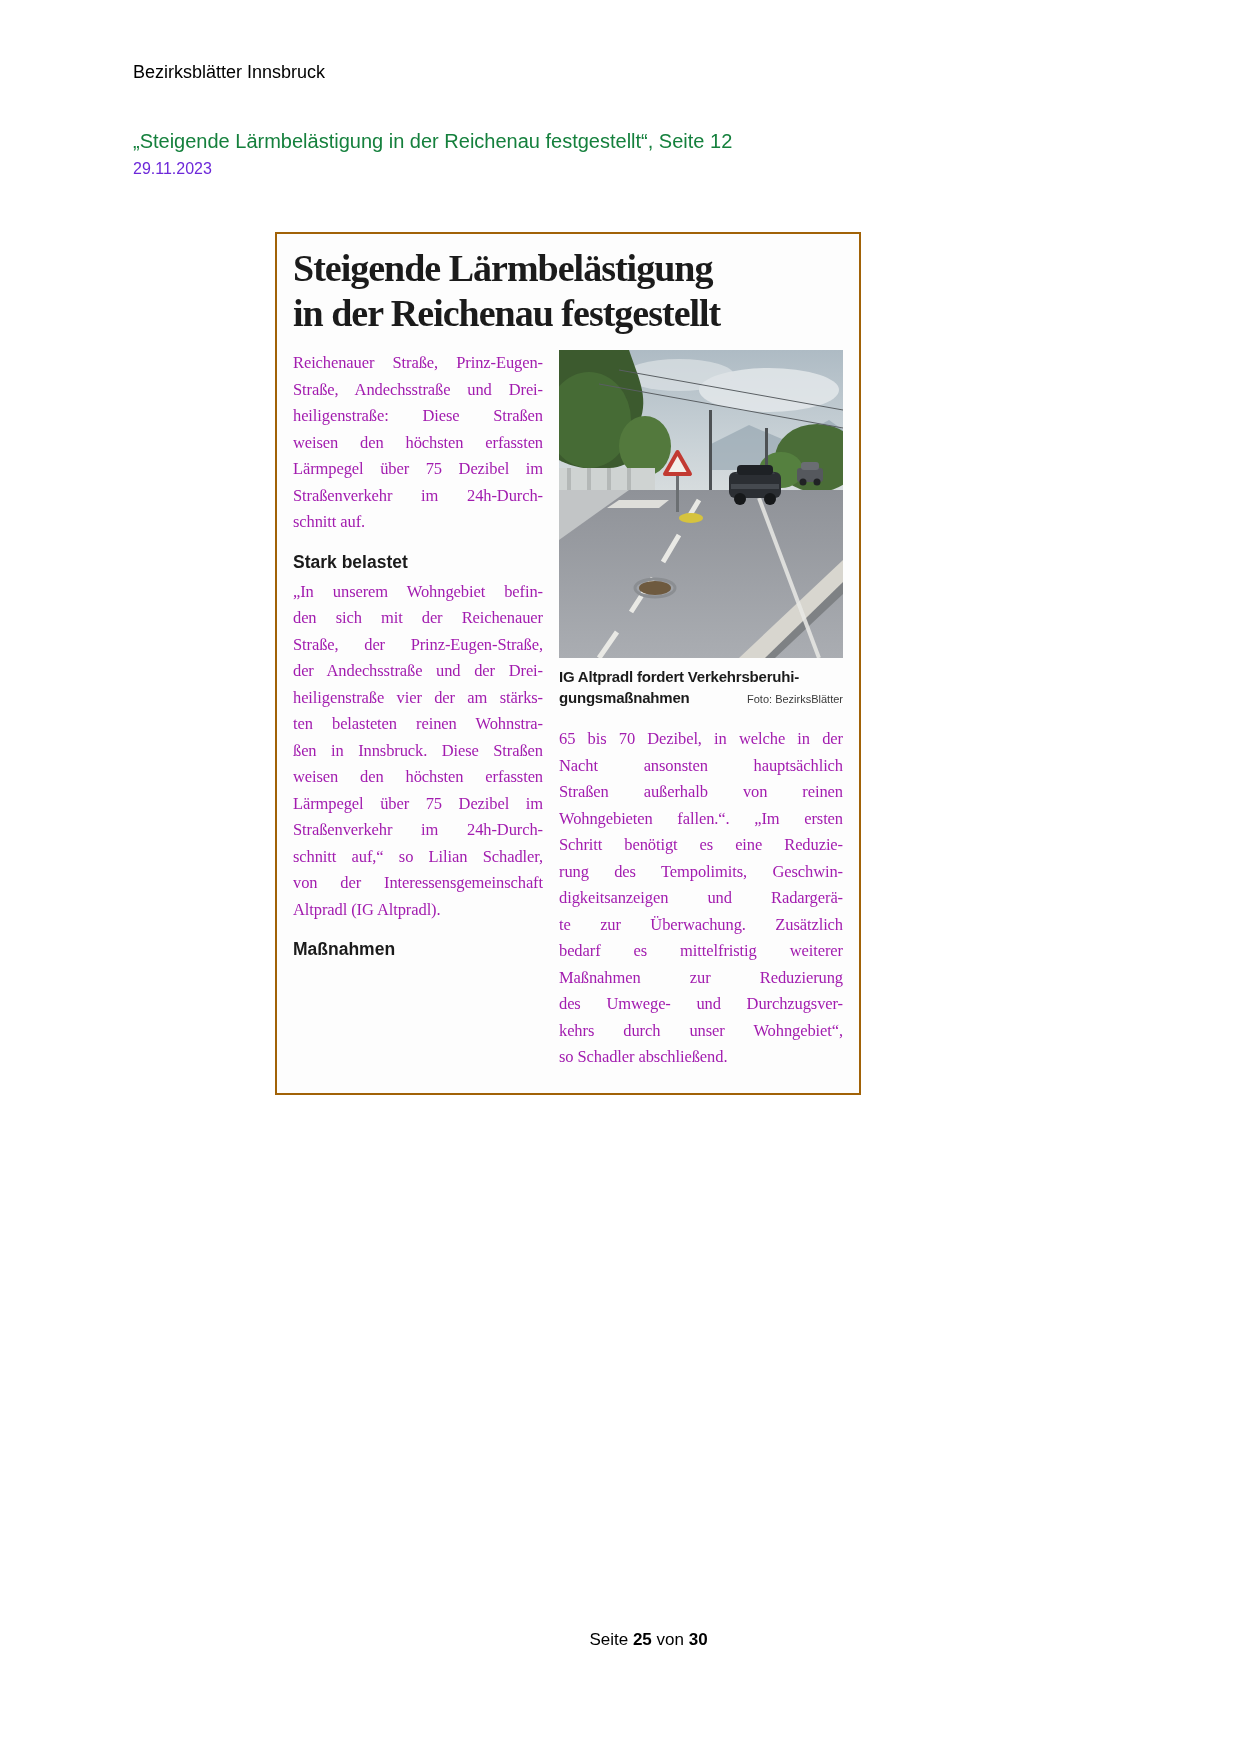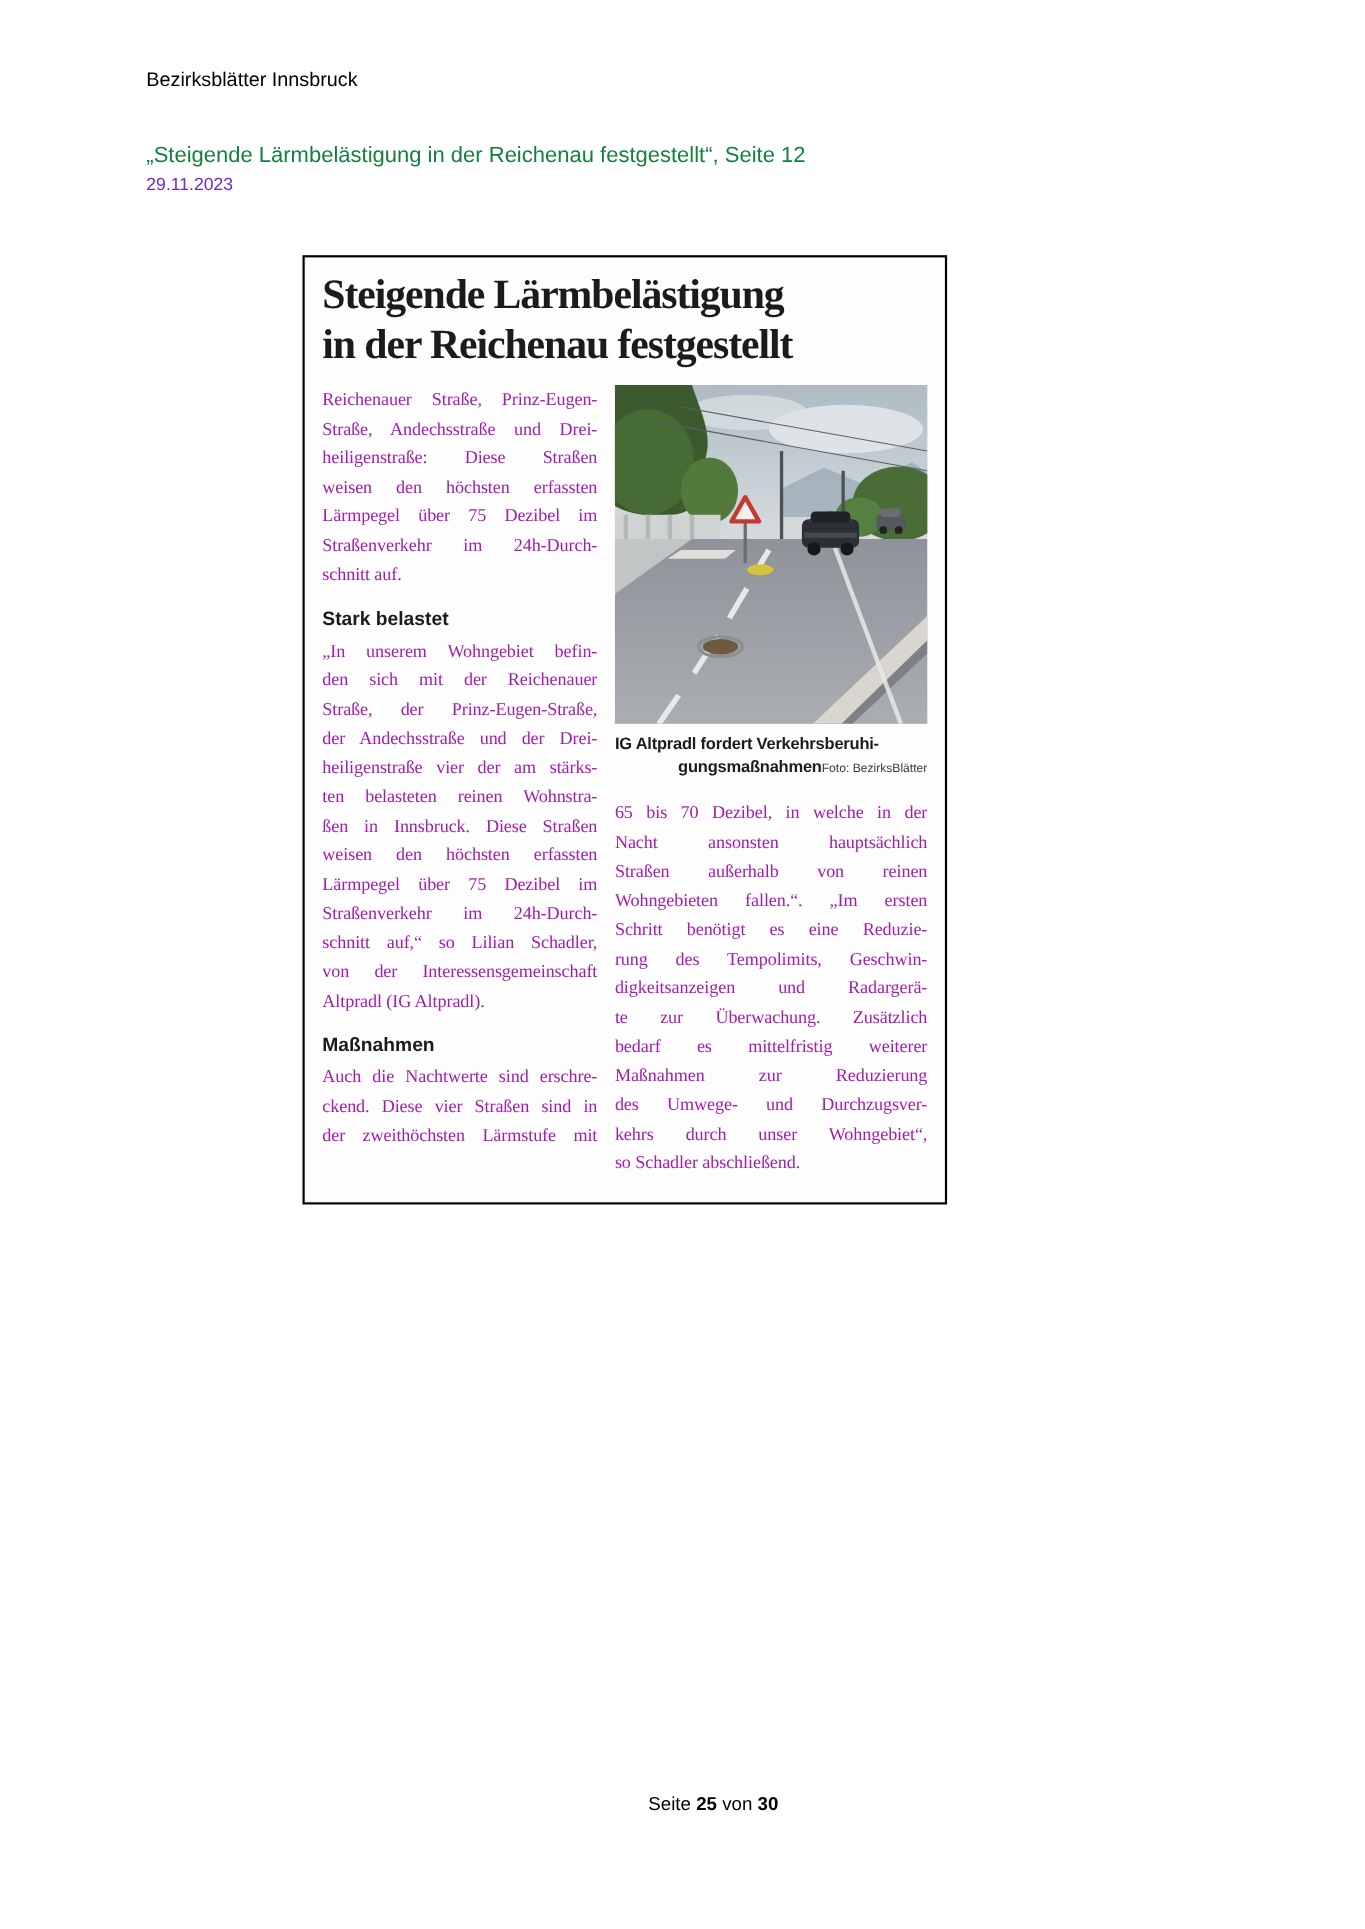--- a/index.html
+++ b/index.html
@@ -12,21 +12,21 @@
   .doc-header{position:absolute;left:133px;top:62px;font-size:18px;color:#000;}
   .doc-header .brand{font-weight:normal;}
   .doc-title{position:absolute;left:133px;top:130px;font-size:20px;font-weight:normal;color:#15803d;text-align:right;}
   .doc-date{position:absolute;left:133px;top:160px;font-size:16px;color:#6d28d9;}
   .doc-footer{position:absolute;left:0;top:1630px;width:100%;text-align:center;font-size:17px;color:#000;padding-left:28px;}
   .doc-footer b{font-weight:bold;}
 
   
   .clip{
     position:absolute;left:275px;top:232px;width:586px;height:863px;
-    border:2px solid #000000;background:#fdfdfd;box-sizing:border-box;
+    border:2px solid #a16207;background:#fdfdfd;box-sizing:border-box;
     padding:10px 16px 0 16px;
   }
   .headline{
     font-family:"Liberation Serif",serif;font-weight:bold;color:#1b1b1b;
     font-size:38px;line-height:45px;letter-spacing:-1px;margin:2px 0 14px 0;
   }
   .cols{display:flex;gap:16px;}
   .col-left{width:250px;}
   .col-right{width:284px;}
 
@@ -35,21 +35,21 @@
         color:#a21caf;letter-spacing:-0.1px;margin:0 0 13px 0;}
   .para .line{text-align:justify;text-align-last:justify;}
   .para .line.last{text-align-last:left;}
   .subhead{font-family:Liberation Sans, sans-serif;font-weight:bold;font-size:17.5px;
            color:#1b1b1b;margin:16px 0 6px 0;}
 
   
   .photo{width:284px;height:308px;display:block;background:#b9c4cb;}
   .caption{margin-top:8px;font-size:15px;font-weight:bold;letter-spacing:-0.2px;
            color:#1b1b1b;line-height:21px;}
-  .caption .cap-row{display:flex;align-items:baseline;justify-content:flex-end;}
+  .caption .cap-row{display:flex;align-items:baseline;justify-content:space-between;gap:12px;}
   .credit{font-size:11px;font-weight:normal;color:#3a3a3a;letter-spacing:0;}
   .col-right .body-start{margin-top:16px;}
 </style>
 </head>
 <body>
 
 <div class="doc-header">
   <span class="brand">Bezirksblätter</span>
   <span>Innsbruck</span>
 </div>
@@ -84,25 +84,20 @@
           <div class="line">ten belasteten reinen Wohnstra-</div>
           <div class="line">ßen in Innsbruck. Diese Straßen</div>
           <div class="line">weisen den höchsten erfassten</div>
           <div class="line">Lärmpegel über 75 Dezibel im</div>
           <div class="line">Straßenverkehr im 24h-Durch-</div>
           <div class="line">schnitt auf,“ so Lilian Schadler,</div>
           <div class="line">von der Interessensgemeinschaft</div>
           <div class="line last">Altpradl (IG Altpradl).</div>
         </div>
         <div class="subhead">Maßnahmen</div>
-        <div class="para">
-          <div class="line">Auch die Nachtwerte sind erschre-</div>
-          <div class="line">ckend. Diese vier Straßen sind in</div>
-          <div class="line">der zweithöchsten Lärmstufe mit</div>
-        </div>
       </div>
 
     <div class="col-right">
 
       <svg class="photo" viewBox="0 0 284 308" xmlns="http://www.w3.org/2000/svg" preserveAspectRatio="none">
         <defs>
           <linearGradient id="sky" x1="0" y1="0" x2="0" y2="1">
             <stop offset="0" stop-color="#aebbc4"></stop>
             <stop offset="0.6" stop-color="#c8d1d6"></stop>
             <stop offset="1" stop-color="#d9dedf"></stop>

